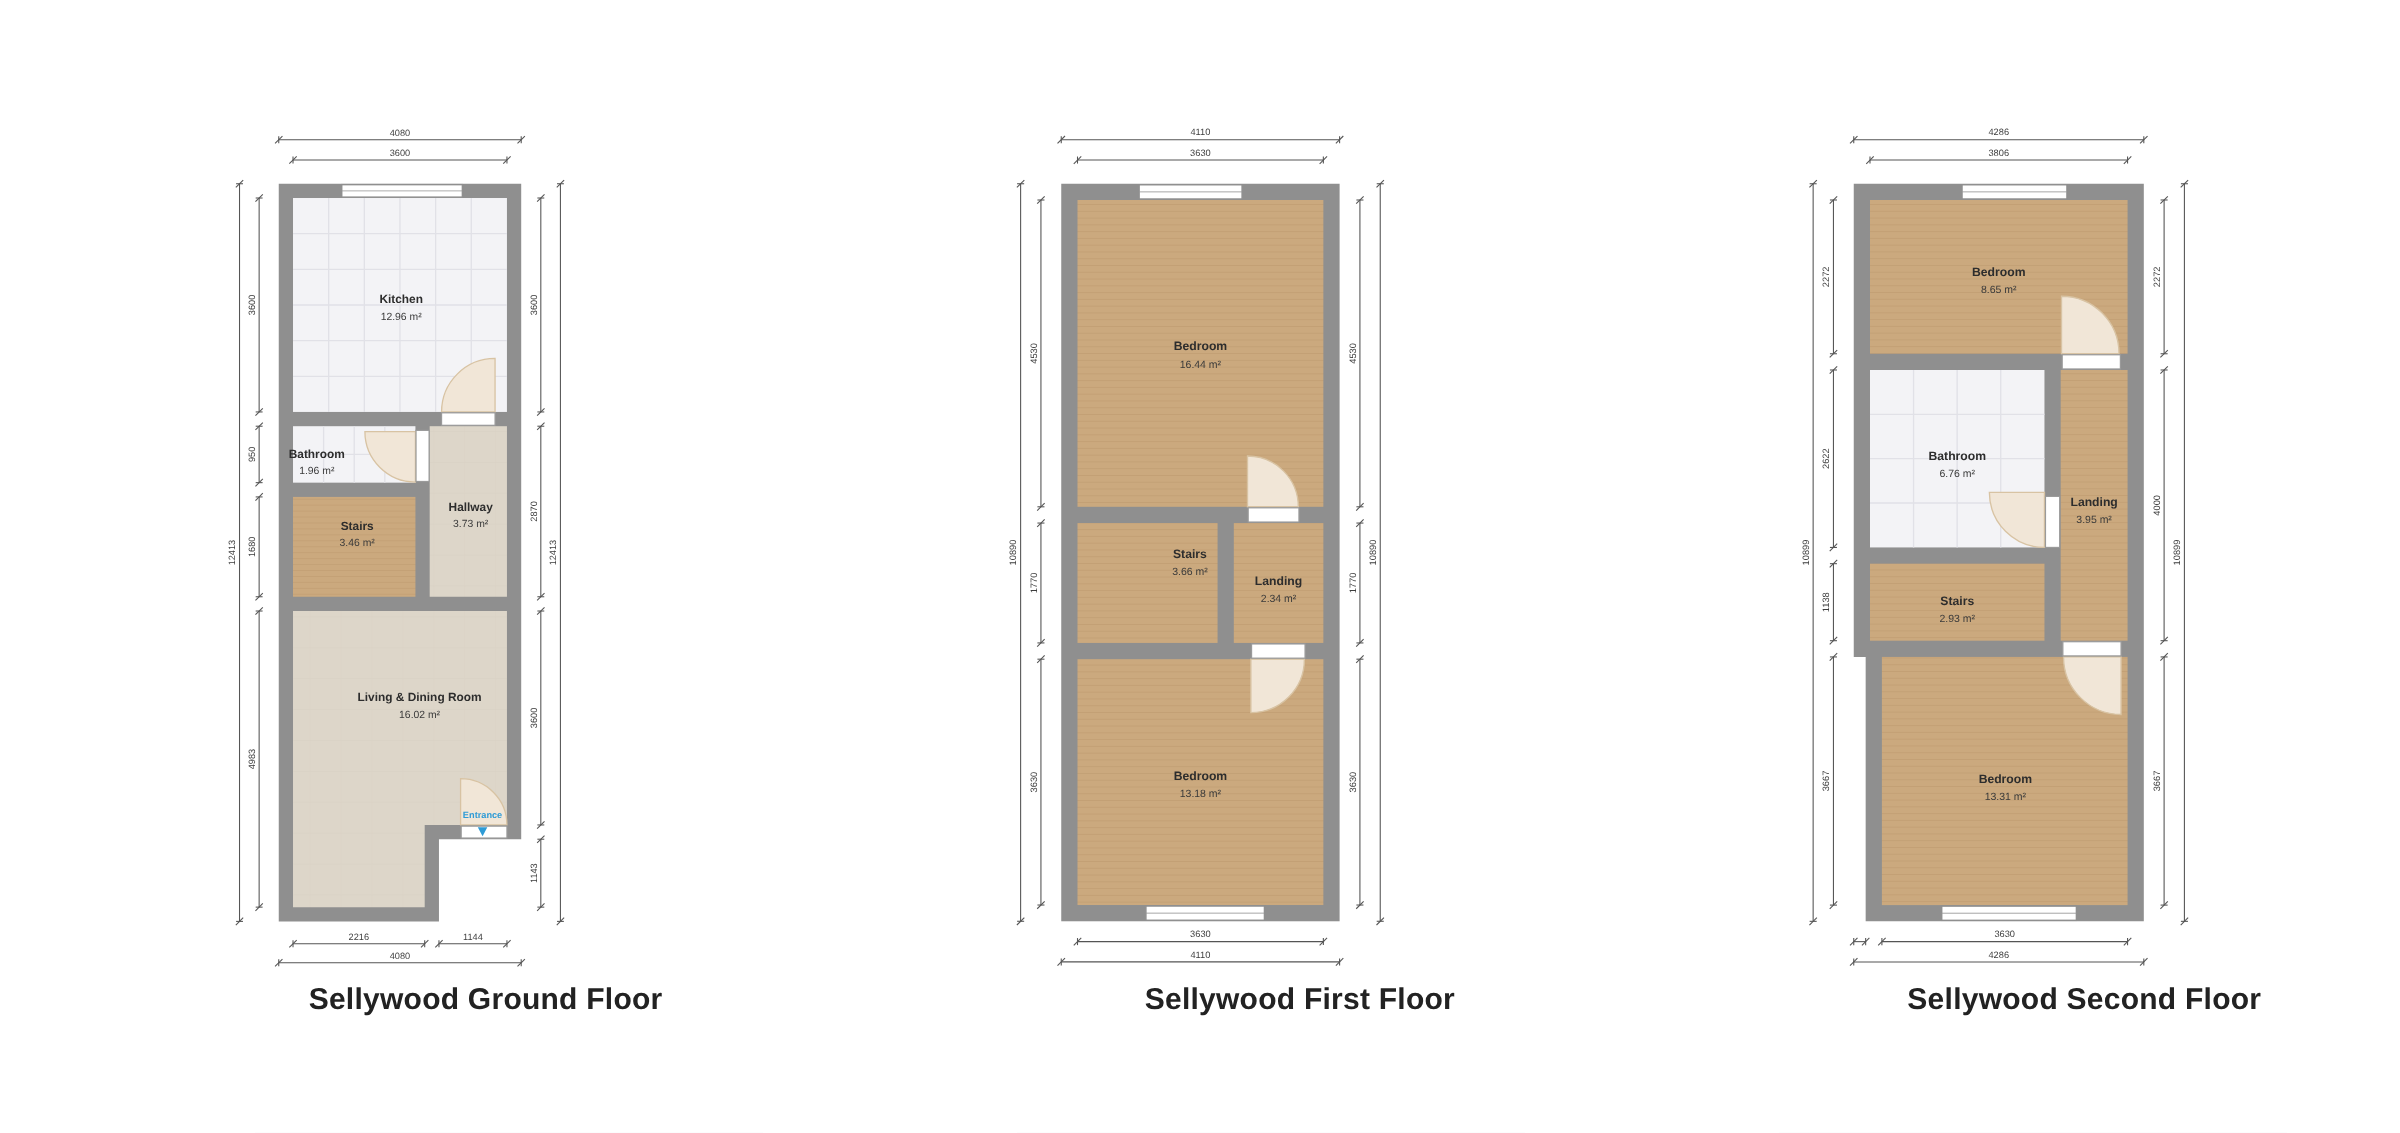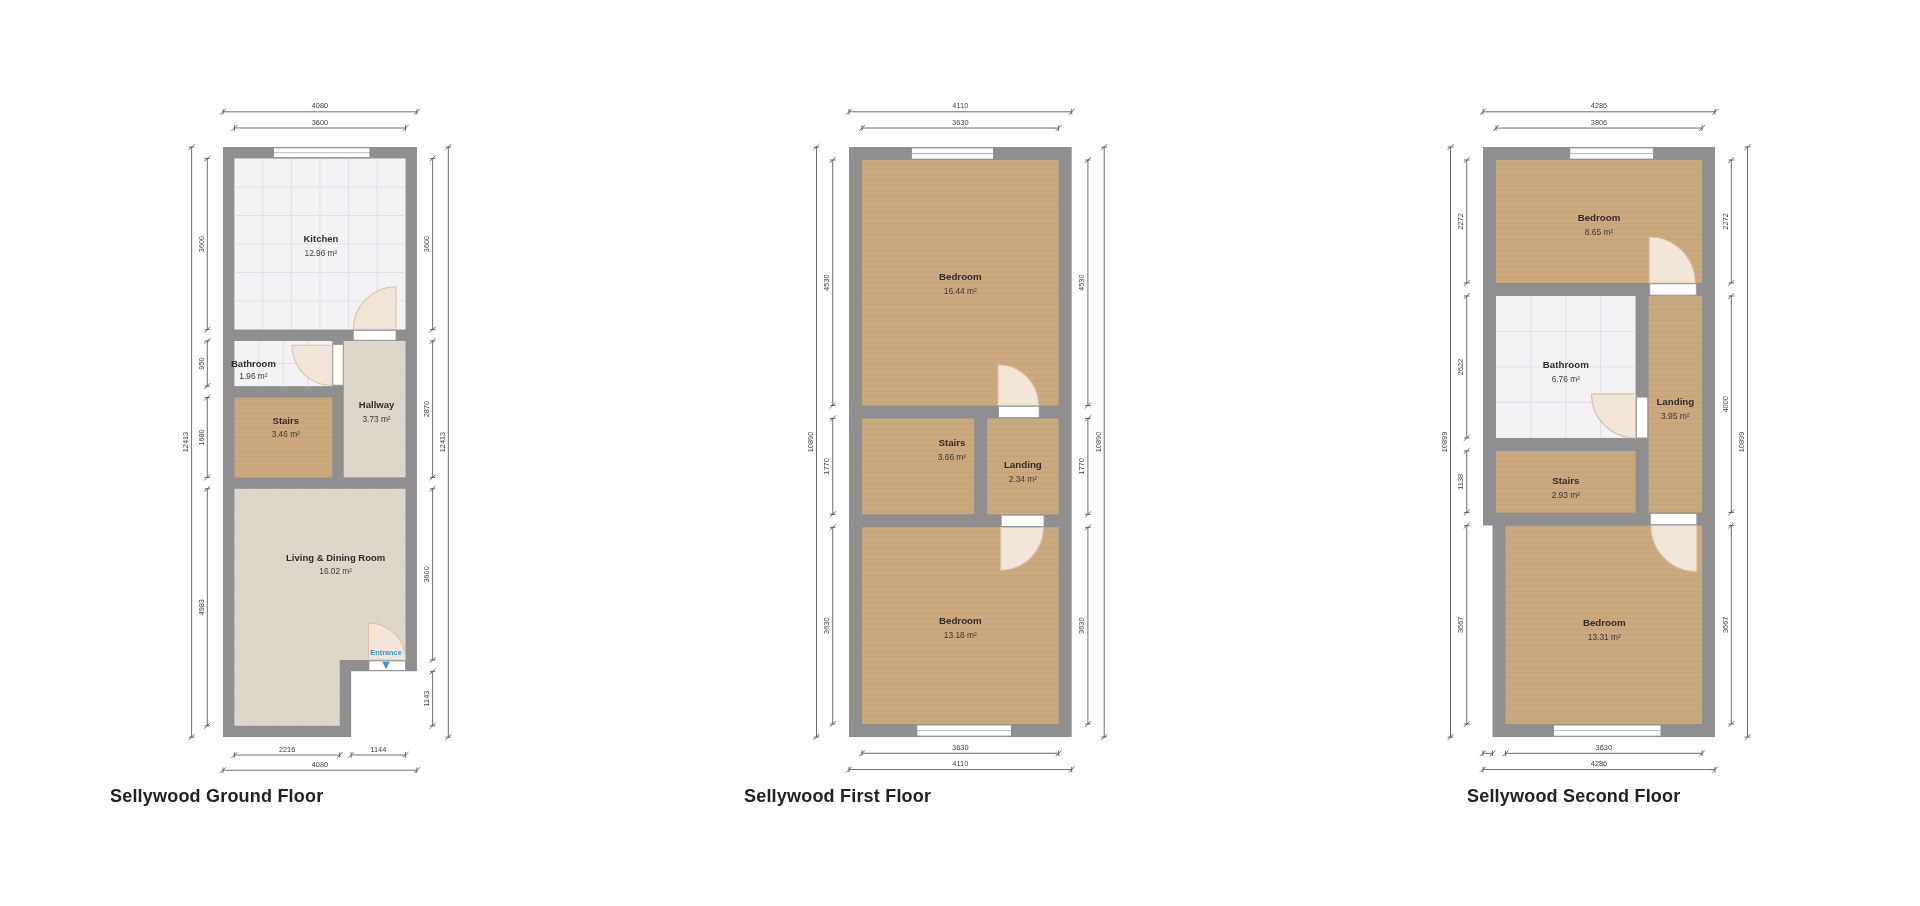--- a/index.html
+++ b/index.html
@@ -1,20 +1,20 @@
 <!DOCTYPE html>
 <html><head>
 <meta charset="utf-8">
 <style>
   html,body{margin:0;padding:0;background:#ffffff;}
   body{width:1920px;height:906px;position:relative;font-family:"Liberation Sans",sans-serif;overflow:hidden;}
   .canvas{position:absolute;left:0;top:0;width:1920px;height:906px;}
   .floor-title{
-    position:absolute;top:786px;width:420px;text-align:left;
-    font-size:18px;font-weight:700;color:#222;letter-spacing:0.2px;
+    position:absolute;top:786px;width:420px;text-align:right;
+    font-size:24px;font-weight:700;color:#222;letter-spacing:0.2px;
     font-family:"Liberation Sans",sans-serif;
   }
   text{font-family:"Liberation Sans",sans-serif;}
   .rname{font-weight:700;fill:#2d2d2d;text-anchor:middle;}
   .rarea{fill:#3a3a3a;text-anchor:middle;}
   .dimt{fill:#3d3d3d;text-anchor:middle;}
   .entr{fill:#2e9bd6;text-anchor:middle;font-weight:700;}
 </style>
 </head>
 <body>
@@ -470,13 +470,13 @@
           <line x1="4831" y1="10954" x2="4941" y2="10844" stroke="#555555" stroke-width="16"></line>
           <line x1="4834" y1="10899" x2="4938" y2="10899" stroke="#555555" stroke-width="16"></line>
           <text x="0" y="0" font-size="137" class="dimt" transform="translate(4822,5449.5) rotate(-90)">10899</text>
         </g>
       </g>
   </g>
 </svg>
 
 <div class="floor-title" style="left:110px;">Sellywood Ground Floor</div>
 <div class="floor-title" style="left:744px;">Sellywood First Floor</div>
-<div class="floor-title" style="left:1467px;">Sellywood Second Floor</div>
+<div class="floor-title" style="left:1389px;">Sellywood Second Floor</div>
 
 </body></html>

